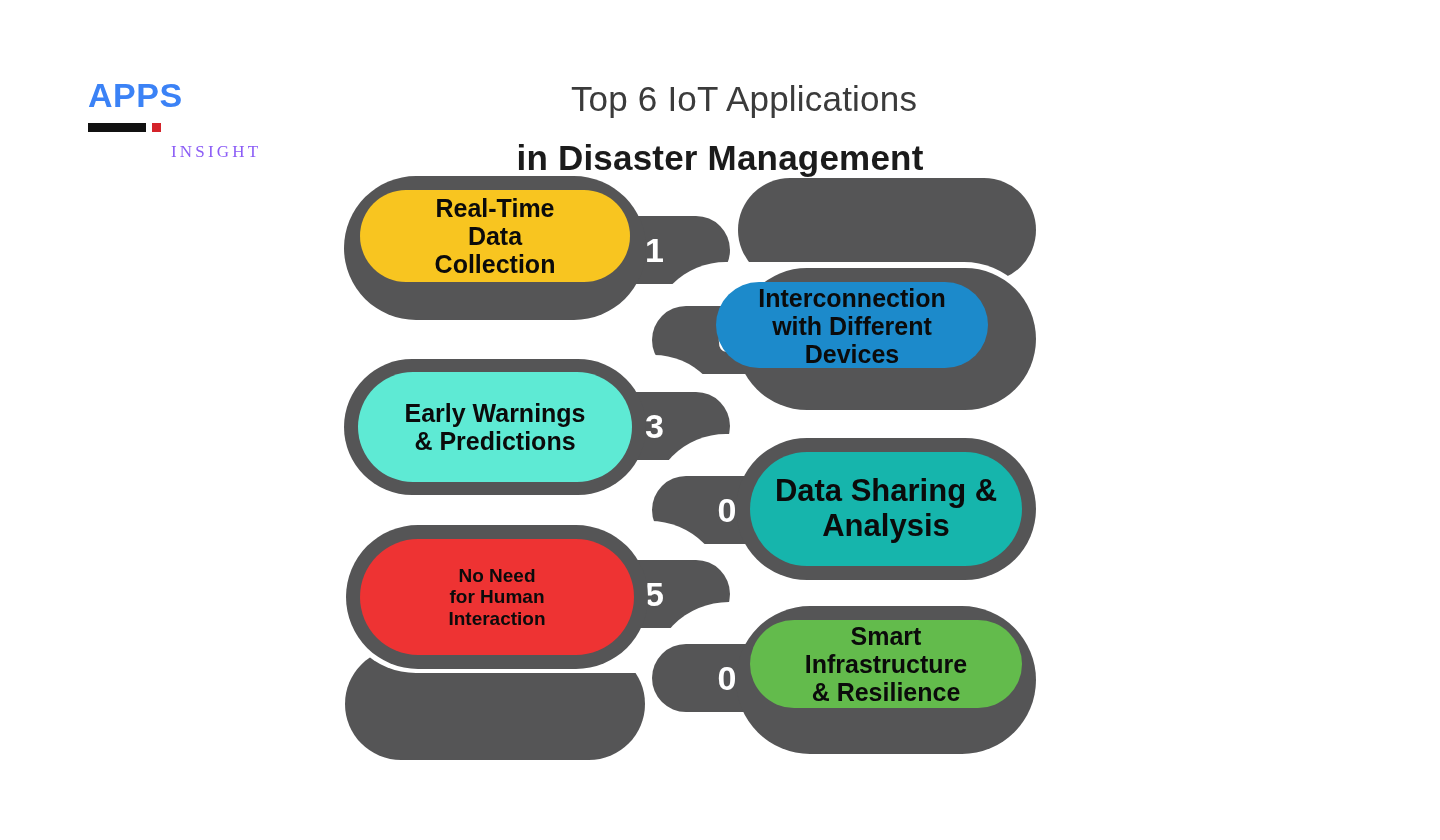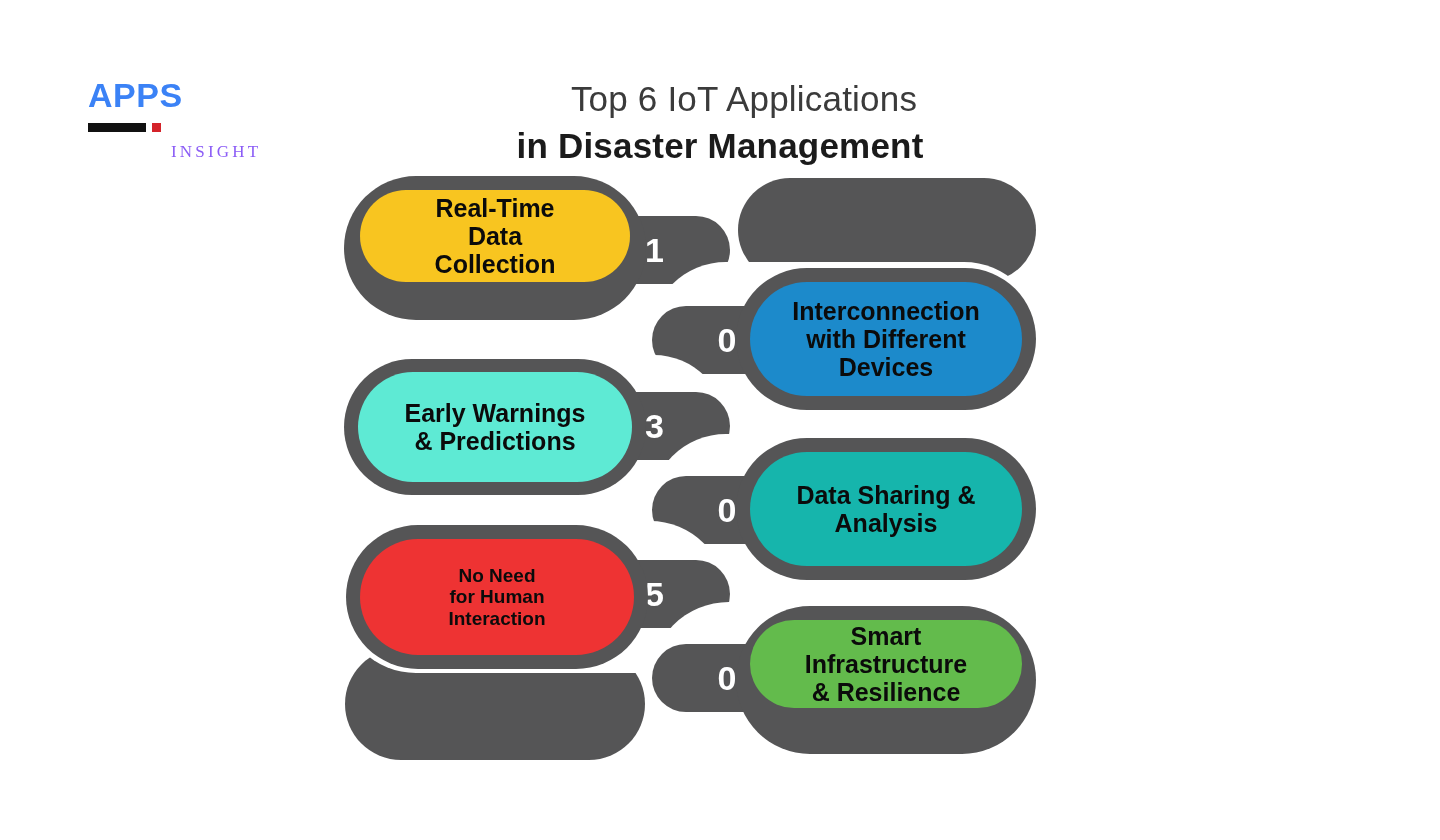--- a/index.html
+++ b/index.html
@@ -76,21 +76,21 @@
     line-height: 42px;
     padding-left: 48px;
   }
   #title-line2 {
     font-family: "Liberation Sans", sans-serif;
     font-weight: bold;
     font-size: 35px;
     color: #1b1b1b;
     letter-spacing: 0.2px;
     line-height: 44px;
-    margin-top: 4px;
+    margin-top: 16px;
   }
 
   
   #stage {
     position: absolute;
     left: 0;
     top: 0;
     width: 1440px;
     height: 840px;
   }
@@ -177,21 +177,21 @@
       <span>Data</span><br>
       <span>Collection</span>
     </span>
   </div>
 
   <div class="shape halo" style="left:650px; top:262px; width:390px; height:152px;"></div>
   <div class="shape numtab" style="left:652px; top:306px; width:170px; height:68px;">
     <span class="num">02</span>
   </div>
   <div class="shape outer" style="left:736px; top:268px; width:300px; height:142px;"></div>
-  <div class="shape inner" style="left:750px; top:282px; width:272px; height:114px; background:#1c8acb;">
+  <div class="shape inner" style="left:716px; top:282px; width:272px; height:86px; background:#1c8acb;align-items:flex-end;">
     <span class="label" style="font-size:25px;">
       <span>Interconnection</span><br>
       <span>with Different</span><br>
       <span>Devices</span>
     </span>
   </div>
 
   <div class="shape halo" style="left:340px; top:355px; width:386px; height:144px;"></div>
   <div class="shape numtab" style="left:560px; top:392px; width:170px; height:68px;">
     <span class="num">03</span>
@@ -203,21 +203,21 @@
       <span>&amp; Predictions</span>
     </span>
   </div>
 
   <div class="shape halo" style="left:650px; top:434px; width:390px; height:152px;"></div>
   <div class="shape numtab" style="left:652px; top:476px; width:170px; height:68px;">
     <span class="num">04</span>
   </div>
   <div class="shape outer" style="left:736px; top:438px; width:300px; height:142px;"></div>
   <div class="shape inner" style="left:750px; top:452px; width:272px; height:114px; background:#16b5ac;">
-    <span class="label" style="font-size:25px;">
+    <span class="label" style="font-size:31px;">
       <span>Data Sharing &amp;</span><br>
       <span>Analysis</span>
     </span>
   </div>
 
   <div class="shape halo" style="left:340px; top:521px; width:386px; height:152px;"></div>
   <div class="shape numtab" style="left:560px; top:560px; width:170px; height:68px;">
     <span class="num">05</span>
   </div>
   <div class="shape outer" style="left:346px; top:525px; width:302px; height:144px;"></div>

